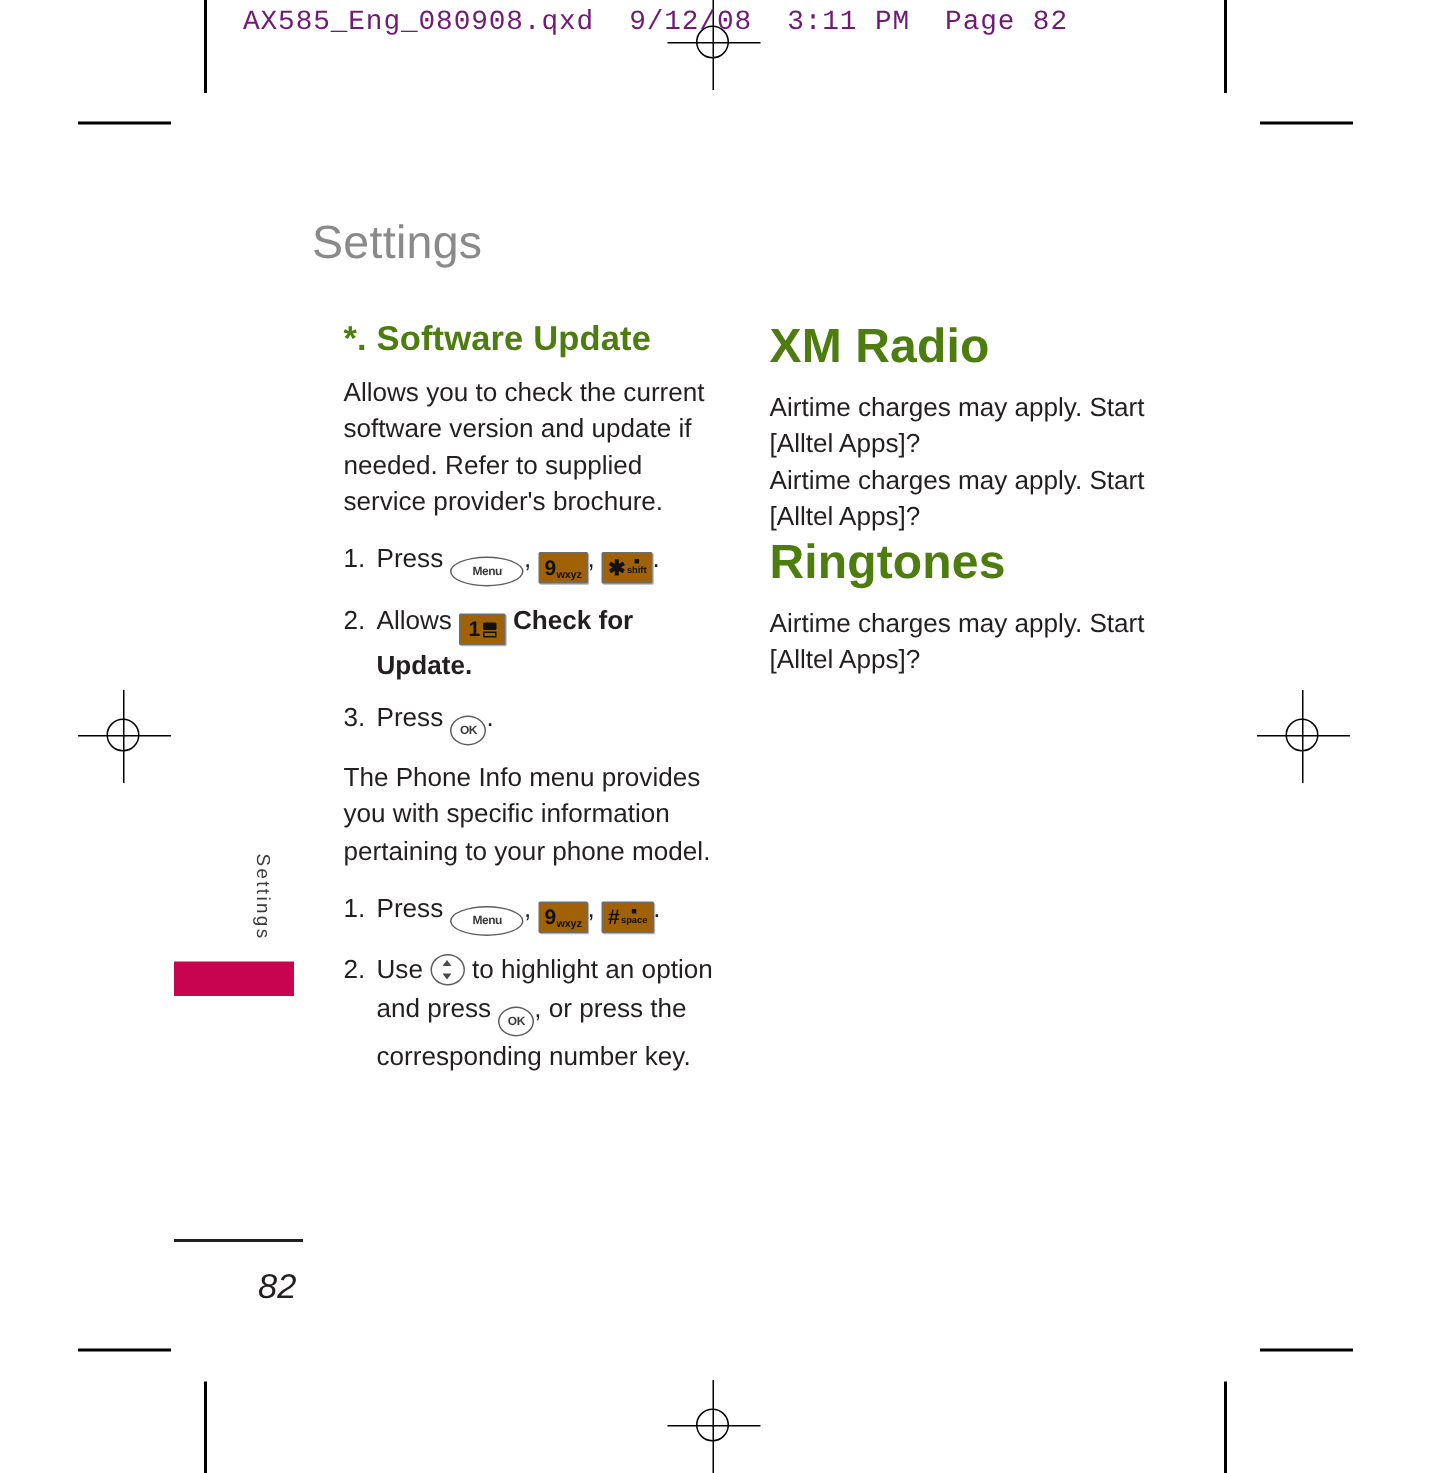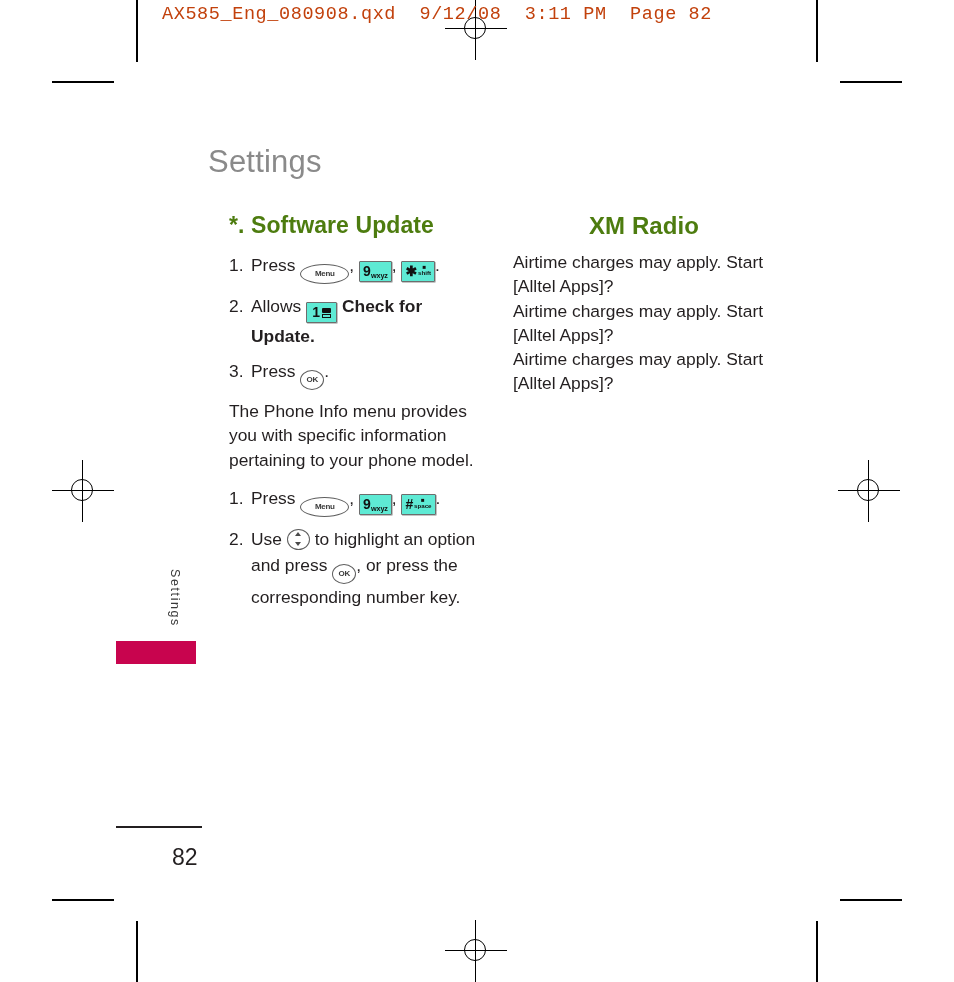--- a/index.html
+++ b/index.html
@@ -67,21 +67,21 @@
   }
   .slug-rule.right { left: 816px; }
 
   .slug-text {
     position: absolute;
     left: 162px;
     top: 4px;
     font-family: "Liberation Mono", "DejaVu Sans Mono", monospace;
     font-size: 18.5px;
     letter-spacing: 0.6px;
-    color: #c2410c;
+    color: #701a75;
     white-space: pre;
     text-align: right;
   }
 
   
   .page {
     position: absolute;
     left: 0;
     top: 16px;
     width: 954px;
@@ -126,38 +126,39 @@
     width: 86px;
     height: 1.6px;
     background: #231f20;
   }
   .page-number {
     position: absolute;
     left: 172px;
     top: 828px;
     font-size: 23px;
     color: #231f20;
+    font-style: italic;
   }
 
   
   .col {
     position: absolute;
     top: 196px;
   }
   .col-left  { left: 229px; width: 252px; }
   .col-right { left: 513px; width: 262px; }
 
   h2.sec-head {
     margin: 0 0 10px 0;
     color: #4d7c0f;
     font-weight: 700;
     letter-spacing: 0.1px;
   }
   .col-left h2.sec-head { font-size: 23px; }
-  .col-right h2.sec-head { font-size: 24px; text-align: center; }
+  .col-right h2.sec-head { font-size: 32px; }
 
   p.body {
     margin: 0;
     font-size: 17.4px;
     line-height: 24.3px;
     color: #231f20;
   }
 
   .gap-before { margin-top: 26px; }
 
@@ -195,21 +196,21 @@
     vertical-align: -5px;
     box-sizing: border-box;
   }
 
   
   .key-square {
     min-width: 31px;
     height: 21px;
     padding: 0 3px;
     border: 1.1px solid #6d6d6d;
-    background: #5eead4;
+    background: #a16207;
     border-radius: 1px;
     text-align: center;
     line-height: 19px;
     white-space: nowrap;
     font-size: 13.5px;
     font-weight: 700;
     color: #111;
     box-shadow: 0.8px 0.8px 0 rgba(0,0,0,0.30);
   }
   .key-square .k-main {
@@ -342,20 +343,21 @@
 
   <div class="side-tab-label">Settings</div>
   <div class="side-tab-block"></div>
 
   <div class="footer-rule"></div>
   <div class="page-number">82</div>
 
   <div class="col col-left">
 
     <h2 class="sec-head">*. Software Update</h2>
+    <p class="body">Allows you to check the current software version and update if needed. Refer to supplied service provider's brochure.</p>
 
     <ol class="steps">
       <li>
         <span class="num">1.</span>
         <span>Press</span>
         <span class="key key-round wide">Menu</span><span>,</span>
         <span class="key key-square"><span class="k-main">9</span><span class="k-sub">wxyz</span></span><span>,</span>
         <span class="key key-square"><span class="k-main star-glyph">✱</span><span class="k-stack"><span>■</span><br><span>shift</span></span></span><span>.</span>
       </li>
 
@@ -394,16 +396,17 @@
     </ol>
 
   </div>
 
   <div class="col col-right">
     <h2 class="sec-head">XM Radio</h2>
     <p class="body">Airtime charges may apply. Start [Alltel Apps]?</p>
 
     <p class="body">Airtime charges may apply. Start [Alltel Apps]?</p>
 
+    <h2 class="sec-head gap-before">Ringtones</h2>
     <p class="body">Airtime charges may apply. Start [Alltel Apps]?</p>
   </div>
 
 </div>
 
 </body></html>

